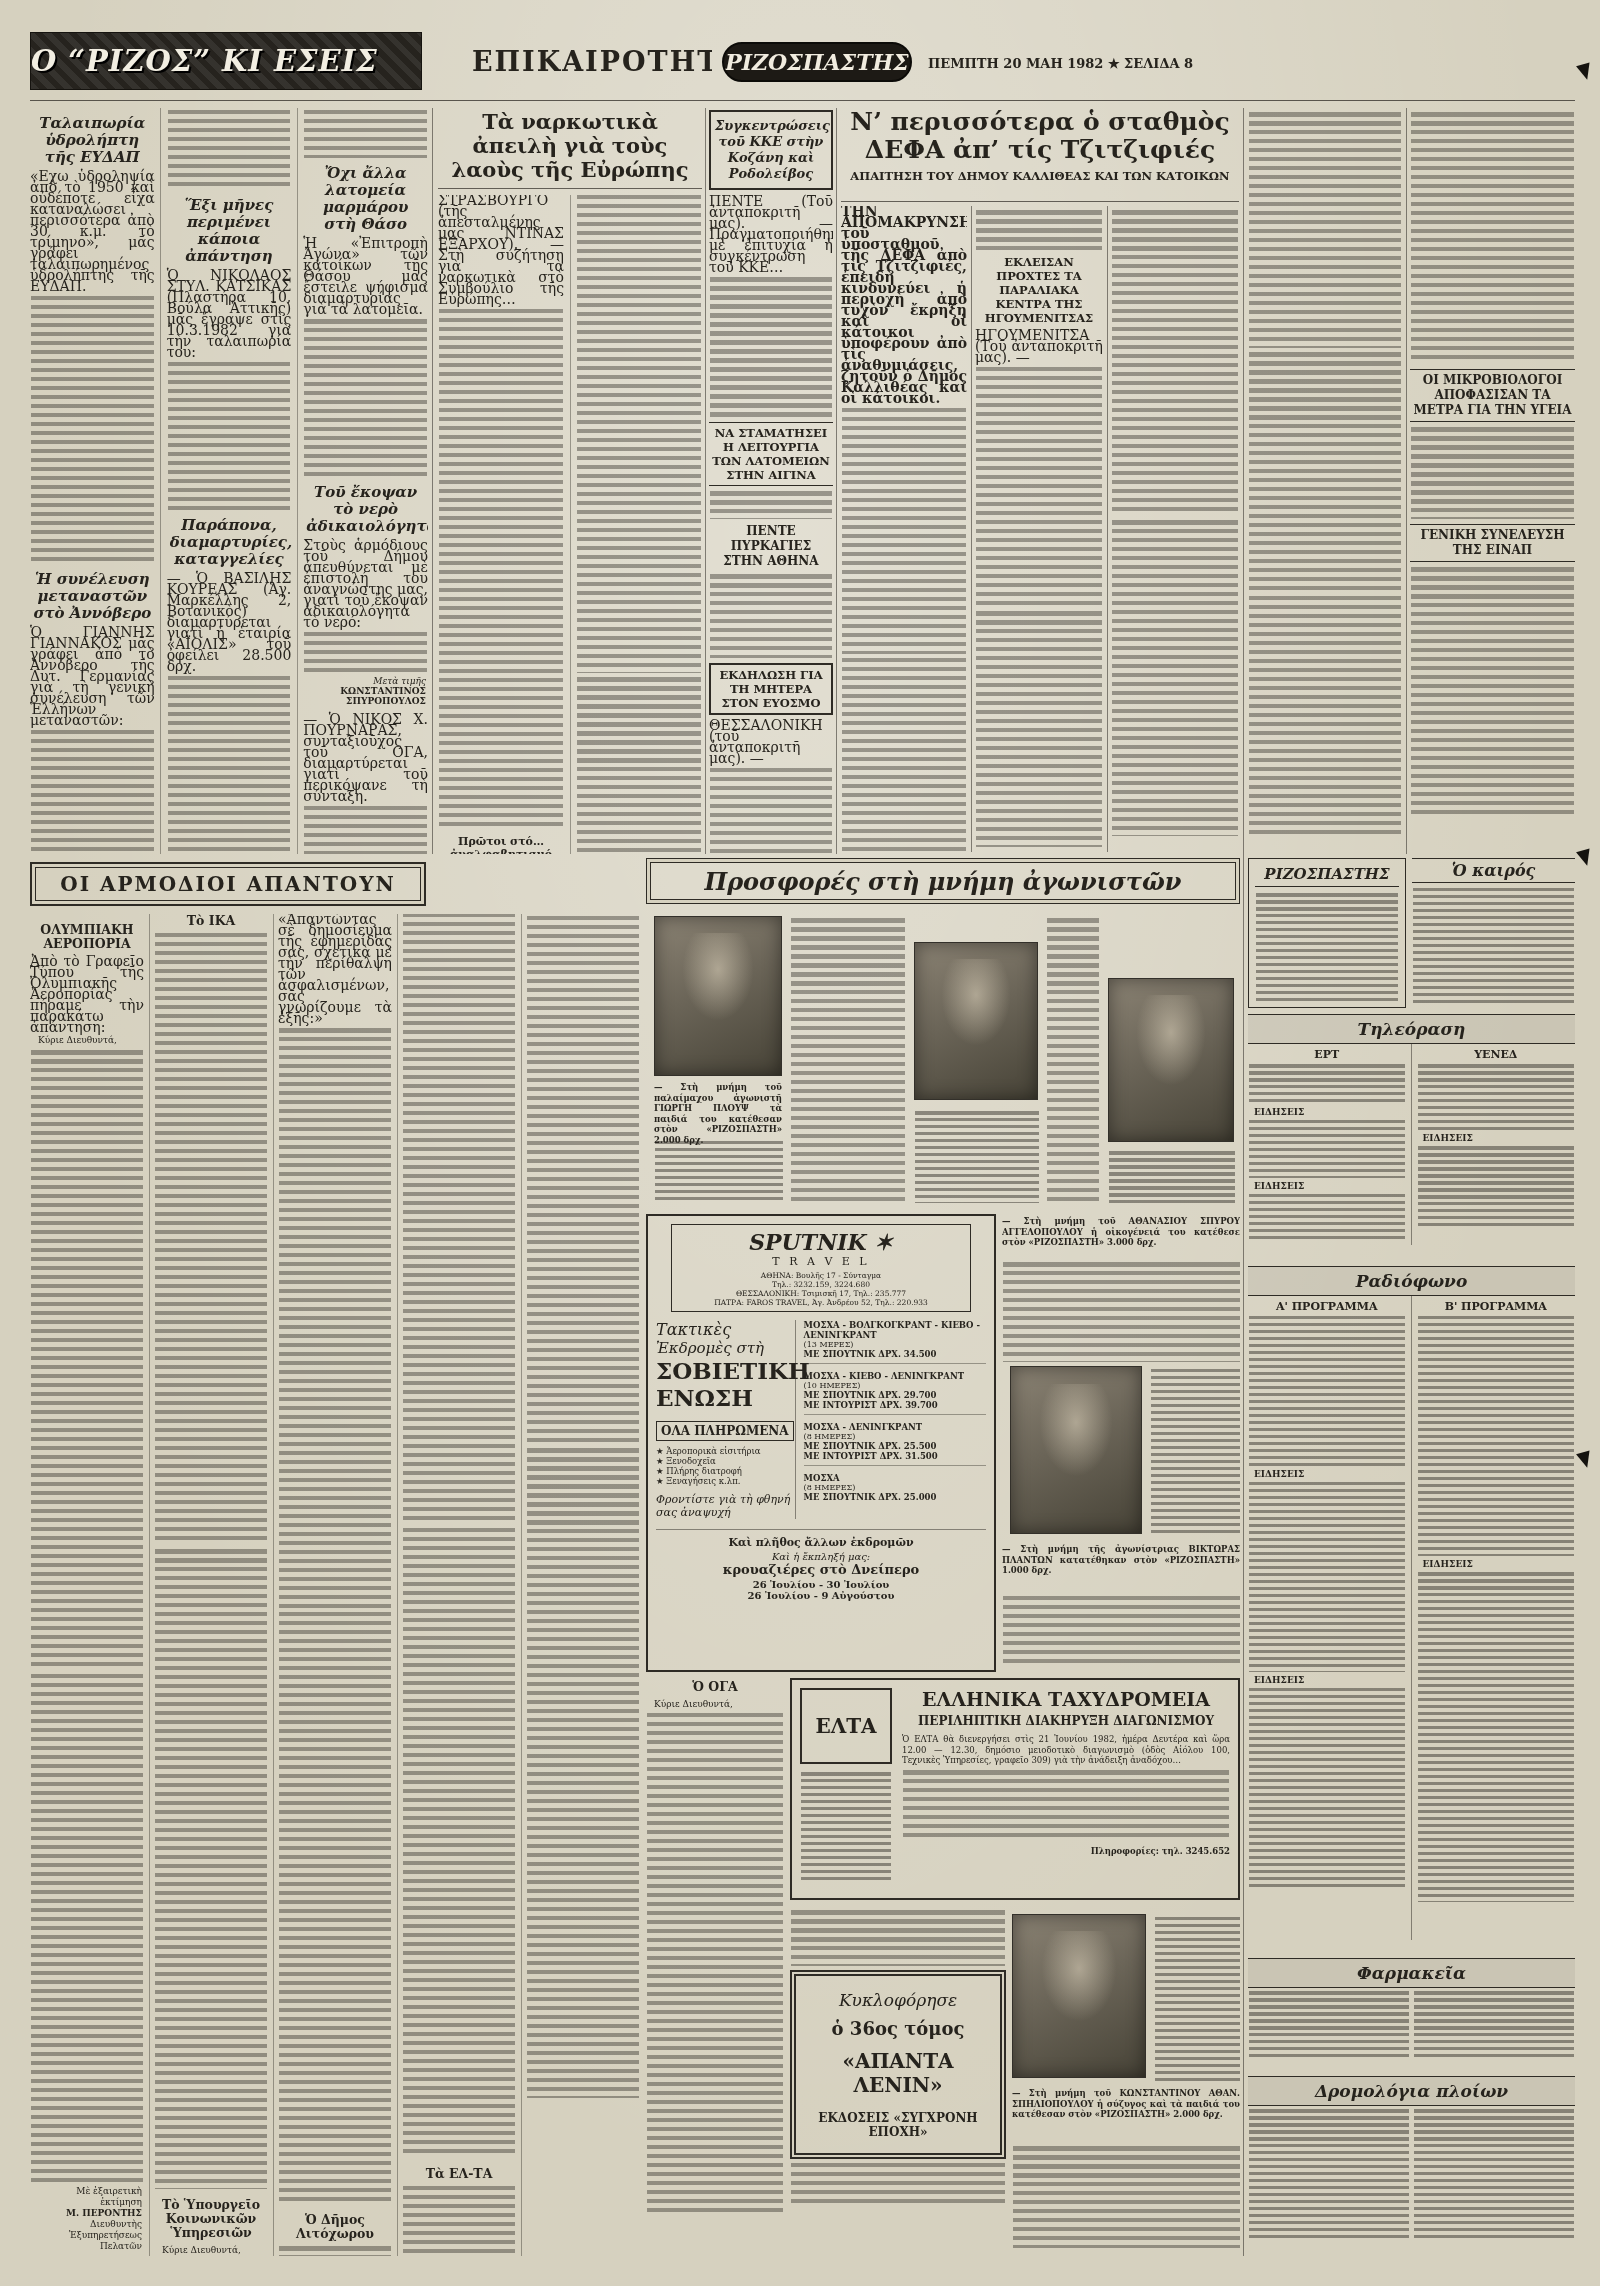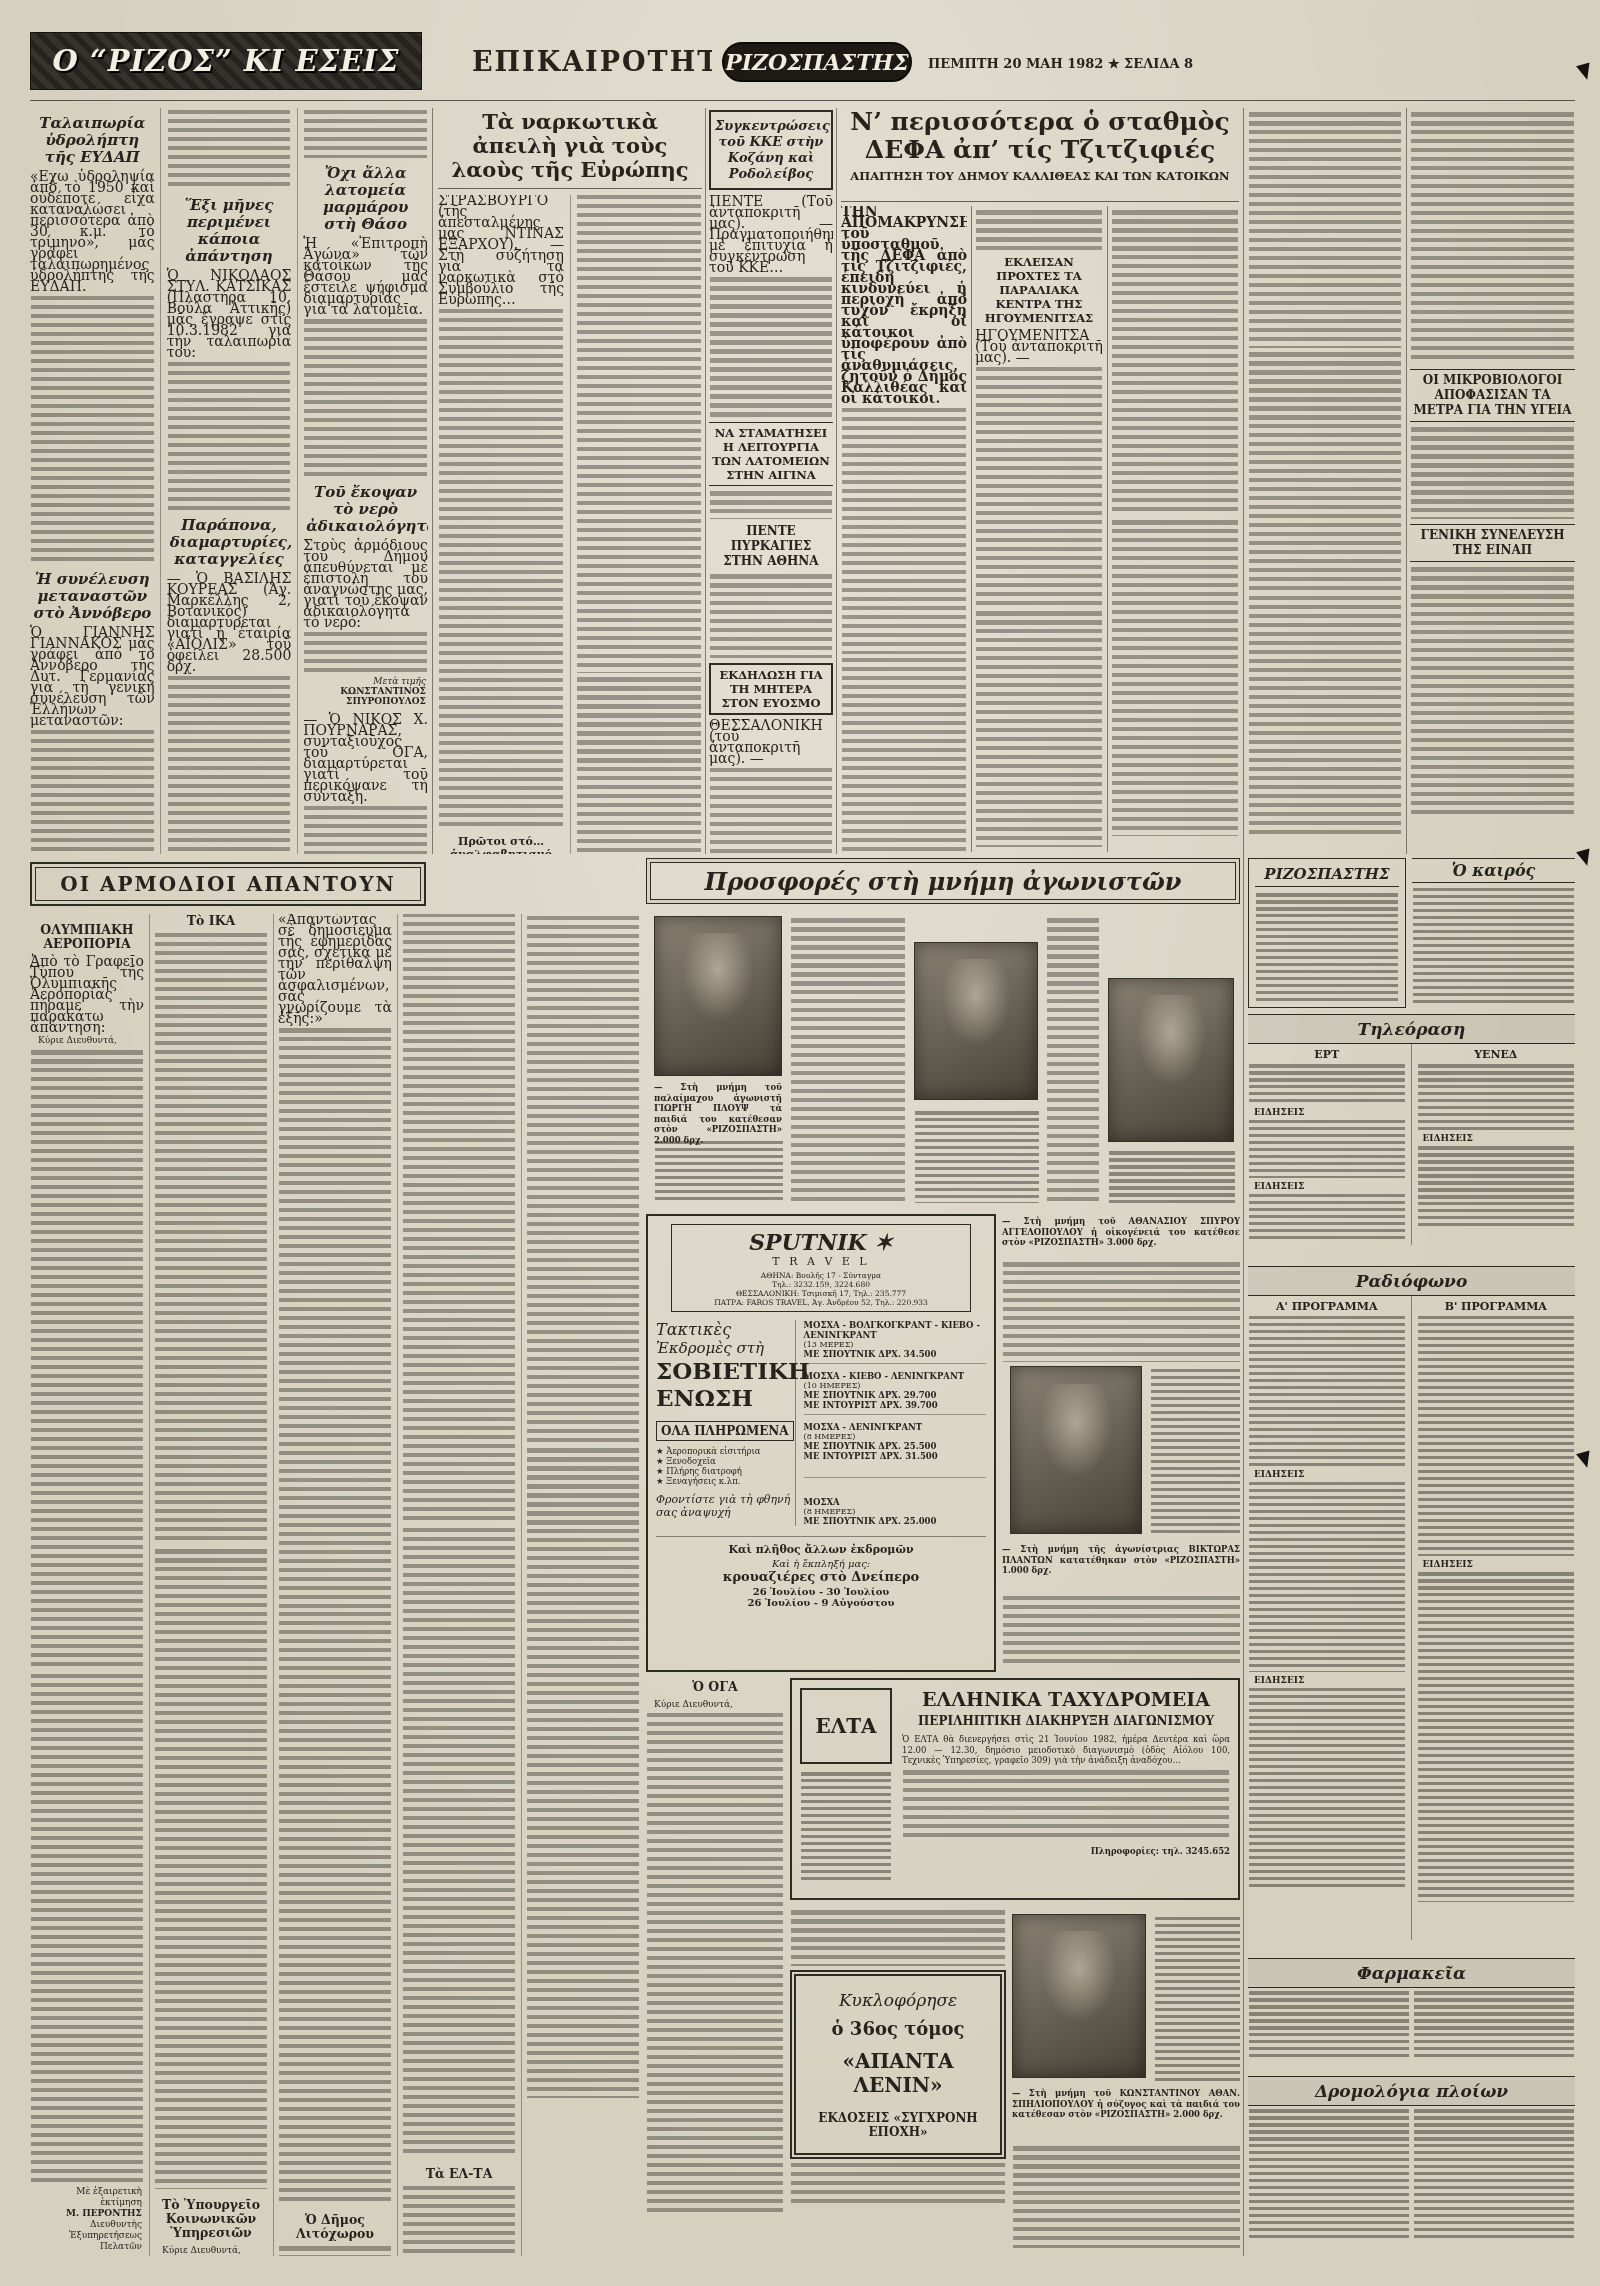--- a/index.html
+++ b/index.html
@@ -37,21 +37,21 @@
   .let-head{font-weight:bold;font-size:12.5px;line-height:14px;text-align:center;margin:9px 2px 5px}
   .sal{font-size:9px;margin:2px 0 2px 8px}
   .fold{position:absolute;width:0;height:0;border-top:16px solid #15130f;border-left:7px solid transparent;border-right:7px solid transparent;transform:rotate(-16deg)}
   .boxed{border:2px solid #2e2b25}
 </style>
 </head>
 <body>
 
 <div class="page">
 
-  <div class="abs" style="left:30px;top:32px;width:392px;height:58px;background:#26231e repeating-linear-gradient(45deg,rgba(255,255,255,.07) 0 6px,transparent 6px 12px);display:flex;align-items:center;justify-content:center;border:1px solid #15130f">
+  <div class="abs" style="left:30px;top:32px;width:392px;height:58px;background:#26231e repeating-linear-gradient(45deg,rgba(255,255,255,.07) 0 6px,transparent 6px 12px);display:flex;align-items:center;border:1px solid #15130f">
     <span style="color:#f2eee2;font-style:italic;font-weight:bold;font-size:29px;letter-spacing:1px;text-shadow:2px 2px 0 #000">Ο “ΡΙΖΟΣ” ΚΙ ΕΣΕΙΣ</span>
   </div>
   <div class="abs" style="left:472px;top:46px;width:240px;font-weight:bold;font-size:27px;letter-spacing:2px">ΕΠΙΚΑΙΡΟΤΗΤΑ</div>
   <div class="abs" style="left:722px;top:42px;width:190px;height:40px;background:#1d1a15;border-radius:20px;display:flex;align-items:center;justify-content:center;border:2px solid #0c0b08">
     <span style="color:#f1ecdf;font-style:italic;font-weight:bold;font-size:22px">ΡΙΖΟΣΠΑΣΤΗΣ</span>
   </div>
   <div class="abs" style="left:928px;top:56px;width:330px;font-weight:bold;font-size:13px">ΠΕΜΠΤΗ 20 ΜΑΗ 1982 ★ ΣΕΛΙΔΑ 8</div>
   <div class="hrule" style="left:30px;top:100px;width:1545px"></div>
 
   <div class="fold" style="left:1578px;top:64px"></div>
@@ -237,21 +237,21 @@
           <div style="font-weight:bold;font-size:8.5px">ΜΟΣΧΑ - ΒΟΛΓΚΟΓΚΡΑΝΤ - ΚΙΕΒΟ - ΛΕΝΙΝΓΚΡΑΝΤ</div>
           <div style="font-size:8px">(13 ΜΕΡΕΣ)</div>
           <div style="font-size:8.5px;font-weight:bold">ΜΕ ΣΠΟΥΤΝΙΚ ΔΡΧ. 34.500</div>
         </div>
         <div style="margin-bottom:7px;border-bottom:1px solid rgba(45,42,36,.4);padding-bottom:4px">
           <div style="font-weight:bold;font-size:8.5px">ΜΟΣΧΑ - ΚΙΕΒΟ - ΛΕΝΙΝΓΚΡΑΝΤ</div>
           <div style="font-size:8px">(10 ΗΜΕΡΕΣ)</div>
           <div style="font-size:8.5px;font-weight:bold">ΜΕ ΣΠΟΥΤΝΙΚ ΔΡΧ. 29.700</div>
           <div style="font-size:8.5px;font-weight:bold">ΜΕ ΙΝΤΟΥΡΙΣΤ ΔΡΧ. 39.700</div>
         </div>
-        <div style="margin-bottom:19px;border-bottom:1px solid rgba(45,42,36,.4);padding-bottom:16px">
+        <div style="margin-bottom:7px;border-bottom:1px solid rgba(45,42,36,.4);padding-bottom:4px">
           <div style="font-weight:bold;font-size:8.5px">ΜΟΣΧΑ - ΛΕΝΙΝΓΚΡΑΝΤ</div>
           <div style="font-size:8px">(8 ΗΜΕΡΕΣ)</div>
           <div style="font-size:8.5px;font-weight:bold">ΜΕ ΣΠΟΥΤΝΙΚ ΔΡΧ. 25.500</div>
           <div style="font-size:8.5px;font-weight:bold">ΜΕ ΙΝΤΟΥΡΙΣΤ ΔΡΧ. 31.500</div>
         </div>
         <div>
           <div style="font-weight:bold;font-size:8.5px">ΜΟΣΧΑ</div>
           <div style="font-size:8px">(8 ΗΜΕΡΕΣ)</div>
           <div style="font-size:8.5px;font-weight:bold">ΜΕ ΣΠΟΥΤΝΙΚ ΔΡΧ. 25.000</div>
         </div>

